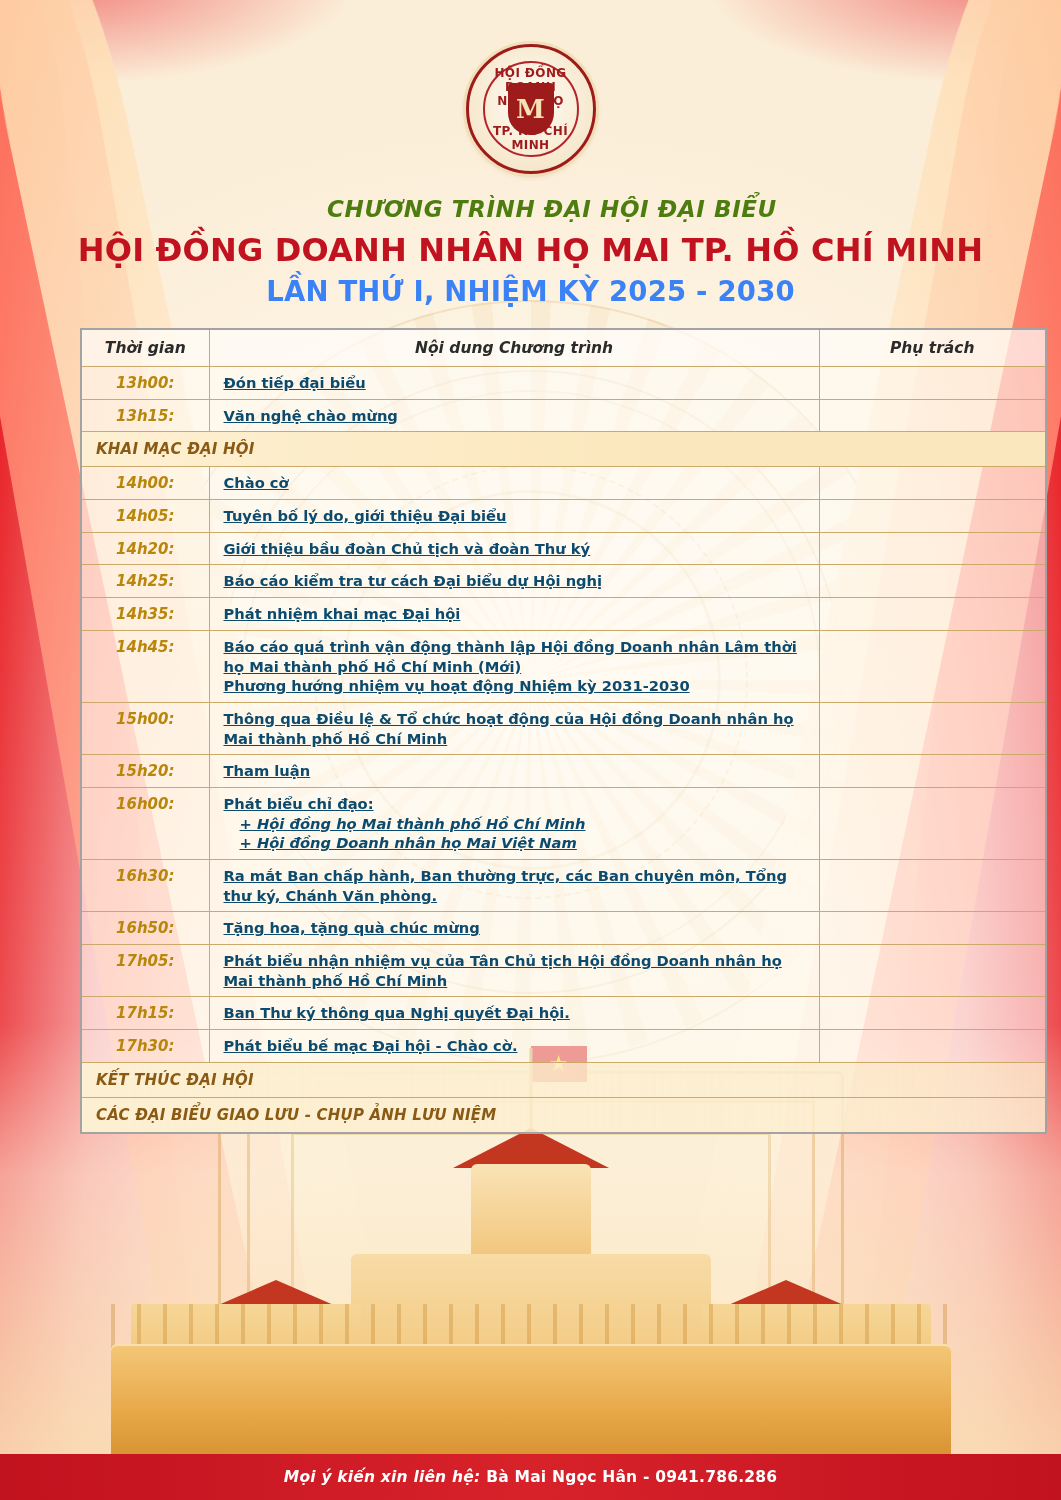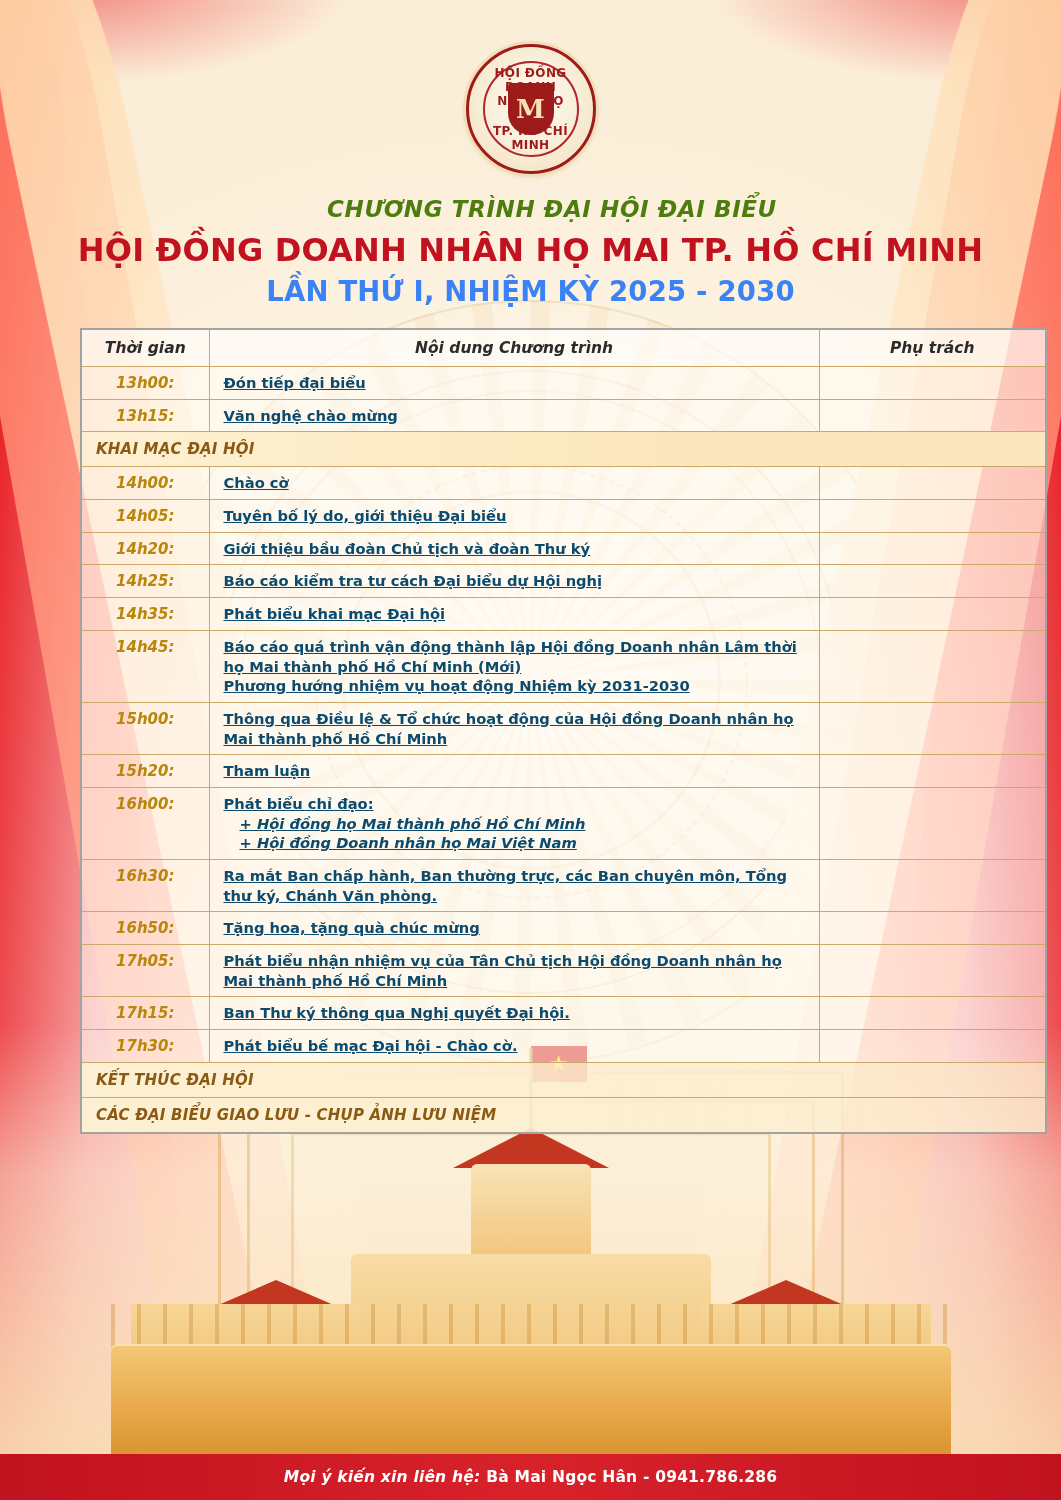--- a/index.html
+++ b/index.html
@@ -451,21 +451,21 @@
       <tr class="item">
         <td class="time">14h25:</td>
         <td class="content">
           <div>Báo cáo kiểm tra tư cách Đại biểu dự Hội nghị</div>
         </td>
         <td class="resp"></td>
       </tr>
       <tr class="item">
         <td class="time">14h35:</td>
         <td class="content">
-          <div>Phát biểu khai mạc Đại hội</div>
+          <div>Phát nhiệm khai mạc Đại hội</div>
         </td>
         <td class="resp"></td>
       </tr>
       <tr class="item">
         <td class="time">14h45:</td>
         <td class="content">
           <div>Báo cáo quá trình vận động thành lập Hội đồng Doanh nhân Lâm thời họ Mai thành phố Hồ Chí Minh (Mới)</div>
           <div>Phương hướng nhiệm vụ hoạt động Nhiệm kỳ 2031-2030</div>
         </td>
         <td class="resp"></td>

